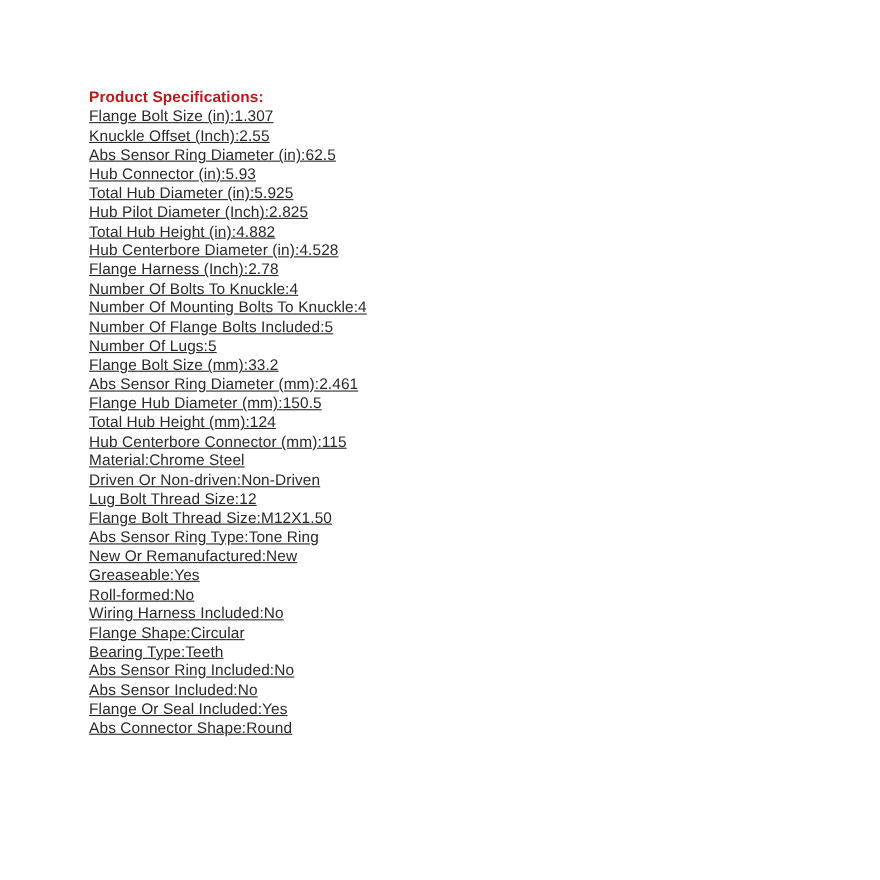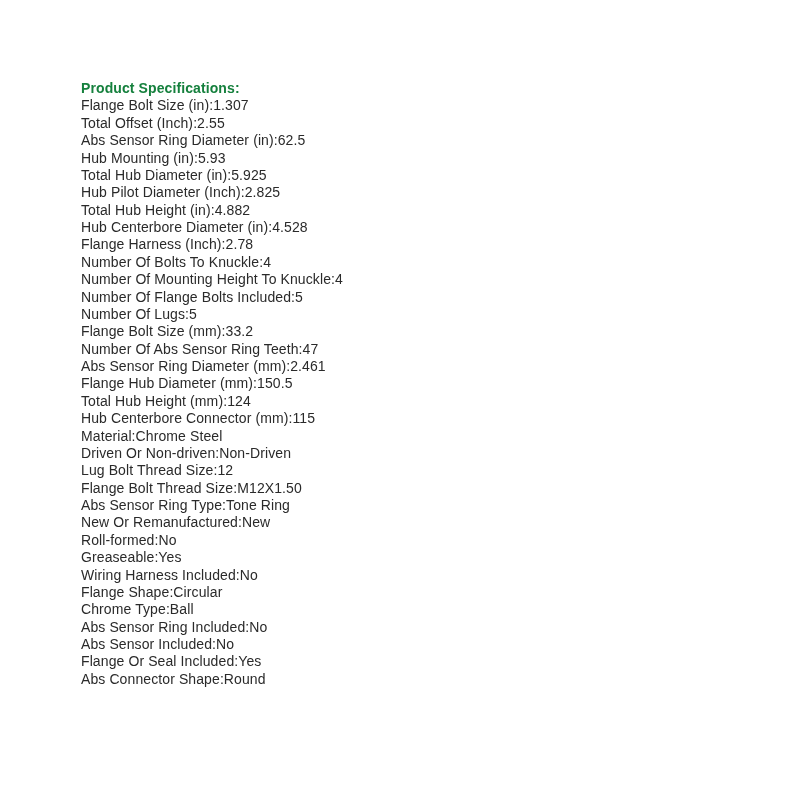--- a/index.html
+++ b/index.html
@@ -22,62 +22,62 @@
     left: 81px;
     top: 80px;
     color: #2a2a2a;
     font-size: 14px;
     line-height: 17.37px;
     white-space: nowrap;
     letter-spacing: 0.1px;
   }
   .spec-title {
     font-weight: 700;
-    color: #15803d;
+    color: #b91c1c;
   }
   .spec-line {
     font-weight: 400;
+    text-decoration: underline;
   }
 </style>
 </head>
 <body>
 
 <div class="canvas">
   <div class="spec-block">
     <div class="spec-title">Product Specifications:</div>
     <div id="spec-list">
         <div class="spec-line">Flange Bolt Size (in):1.307</div>
-        <div class="spec-line">Total Offset (Inch):2.55</div>
+        <div class="spec-line">Knuckle Offset (Inch):2.55</div>
         <div class="spec-line">Abs Sensor Ring Diameter (in):62.5</div>
-        <div class="spec-line">Hub Mounting (in):5.93</div>
+        <div class="spec-line">Hub Connector (in):5.93</div>
         <div class="spec-line">Total Hub Diameter (in):5.925</div>
         <div class="spec-line">Hub Pilot Diameter (Inch):2.825</div>
         <div class="spec-line">Total Hub Height (in):4.882</div>
         <div class="spec-line">Hub Centerbore Diameter (in):4.528</div>
         <div class="spec-line">Flange Harness (Inch):2.78</div>
         <div class="spec-line">Number Of Bolts To Knuckle:4</div>
-        <div class="spec-line">Number Of Mounting Height To Knuckle:4</div>
+        <div class="spec-line">Number Of Mounting Bolts To Knuckle:4</div>
         <div class="spec-line">Number Of Flange Bolts Included:5</div>
         <div class="spec-line">Number Of Lugs:5</div>
         <div class="spec-line">Flange Bolt Size (mm):33.2</div>
-        <div class="spec-line">Number Of Abs Sensor Ring Teeth:47</div>
         <div class="spec-line">Abs Sensor Ring Diameter (mm):2.461</div>
         <div class="spec-line">Flange Hub Diameter (mm):150.5</div>
         <div class="spec-line">Total Hub Height (mm):124</div>
         <div class="spec-line">Hub Centerbore Connector (mm):115</div>
         <div class="spec-line">Material:Chrome Steel</div>
         <div class="spec-line">Driven Or Non-driven:Non-Driven</div>
         <div class="spec-line">Lug Bolt Thread Size:12</div>
         <div class="spec-line">Flange Bolt Thread Size:M12X1.50</div>
         <div class="spec-line">Abs Sensor Ring Type:Tone Ring</div>
         <div class="spec-line">New Or Remanufactured:New</div>
+        <div class="spec-line">Greaseable:Yes</div>
         <div class="spec-line">Roll-formed:No</div>
-        <div class="spec-line">Greaseable:Yes</div>
         <div class="spec-line">Wiring Harness Included:No</div>
         <div class="spec-line">Flange Shape:Circular</div>
-        <div class="spec-line">Chrome Type:Ball</div>
+        <div class="spec-line">Bearing Type:Teeth</div>
         <div class="spec-line">Abs Sensor Ring Included:No</div>
         <div class="spec-line">Abs Sensor Included:No</div>
         <div class="spec-line">Flange Or Seal Included:Yes</div>
         <div class="spec-line">Abs Connector Shape:Round</div>
       </div>
   </div>
 </div>
 
 </body></html>

